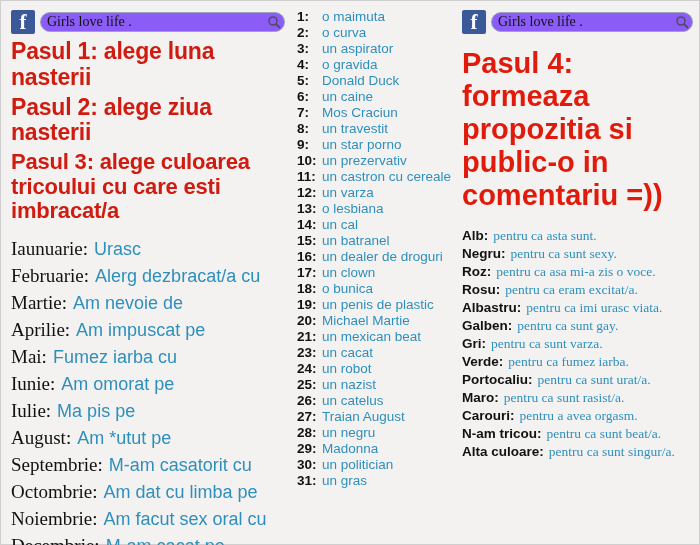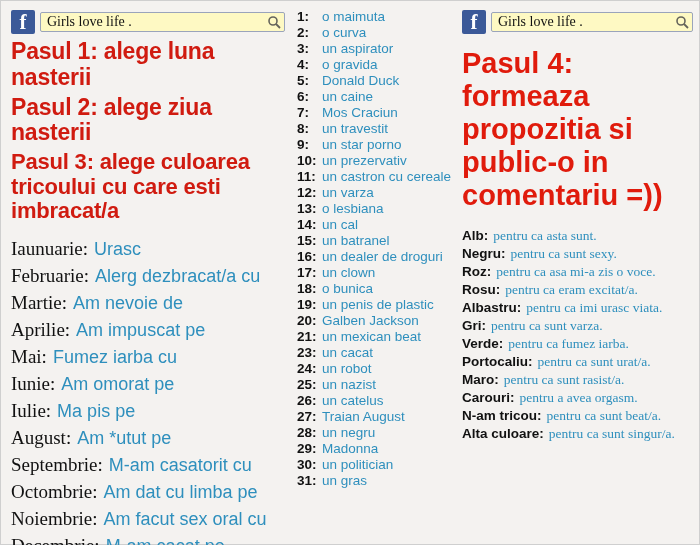--- a/index.html
+++ b/index.html
@@ -52,23 +52,23 @@
     text-align: center;
     border-radius: 2px;
     margin-right: 5px;
     flex: 0 0 auto;
   }
   .fb-search {
     flex: 1 1 auto;
     display: flex;
     align-items: center;
     height: 20px;
-    background: #fef9c3;
+    background: #8b5cf6;
     border: 1px solid #9aa4bb;
-    border-radius: 2px;
+    border-radius: 10px;
     padding: 0 3px 0 6px;
     box-sizing: border-box;
   }
   .fb-search-text {
     flex: 1 1 auto;
     font-family: "Liberation Serif", serif;
     font-size: 14px;
     color: #111111;
     white-space: nowrap;
     overflow: hidden;
@@ -316,21 +316,21 @@
       <div class="nrow">
           <span class="nkey">18:</span>
           <span class="nval">o bunica</span>
         </div>
       <div class="nrow">
           <span class="nkey">19:</span>
           <span class="nval">un penis de plastic</span>
         </div>
       <div class="nrow">
           <span class="nkey">20:</span>
-          <span class="nval">Galben Jackson</span>
+          <span class="nval">Michael Martie</span>
         </div>
       <div class="nrow">
           <span class="nkey">21:</span>
           <span class="nval">un mexican beat</span>
         </div>
       <div class="nrow">
           <span class="nkey">23:</span>
           <span class="nval">un cacat</span>
         </div>
       <div class="nrow">
@@ -400,20 +400,24 @@
         </div>
       <div class="crow">
           <span class="ckey">Rosu:</span>
           <span class="cval">pentru ca eram excitat/a.</span>
         </div>
       <div class="crow">
           <span class="ckey">Albastru:</span>
           <span class="cval">pentru ca imi urasc viata.</span>
         </div>
       <div class="crow">
+          <span class="ckey">Galben:</span>
+          <span class="cval">pentru ca sunt gay.</span>
+        </div>
+      <div class="crow">
           <span class="ckey">Gri:</span>
           <span class="cval">pentru ca sunt varza.</span>
         </div>
       <div class="crow">
           <span class="ckey">Verde:</span>
           <span class="cval">pentru ca fumez iarba.</span>
         </div>
       <div class="crow">
           <span class="ckey">Portocaliu:</span>
           <span class="cval">pentru ca sunt urat/a.</span>

